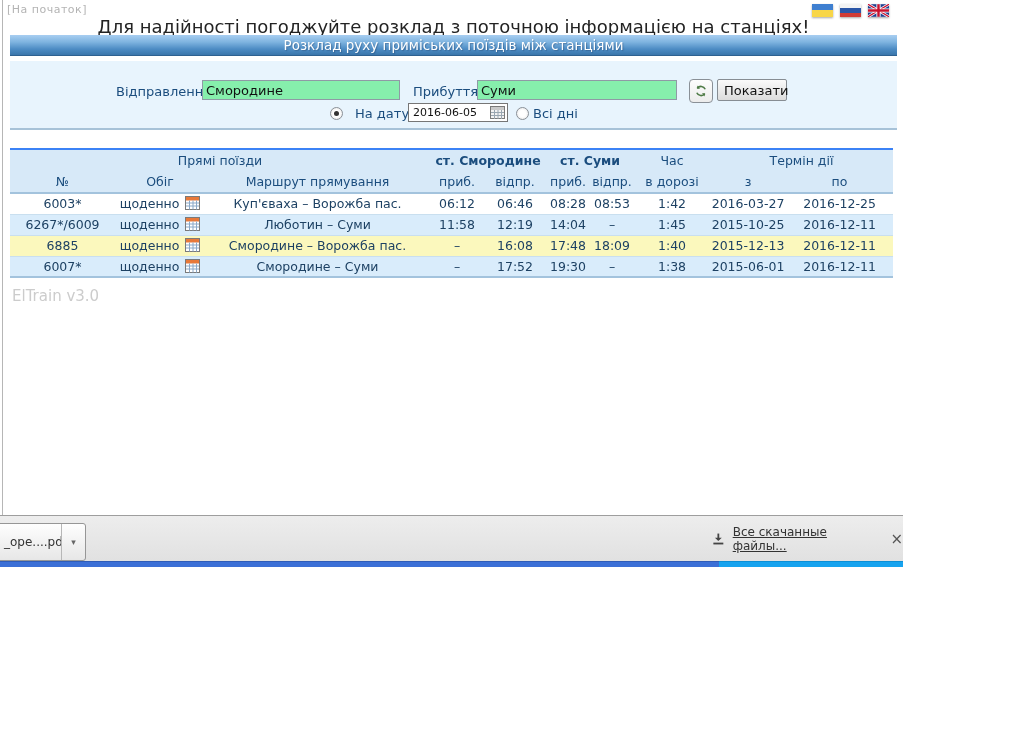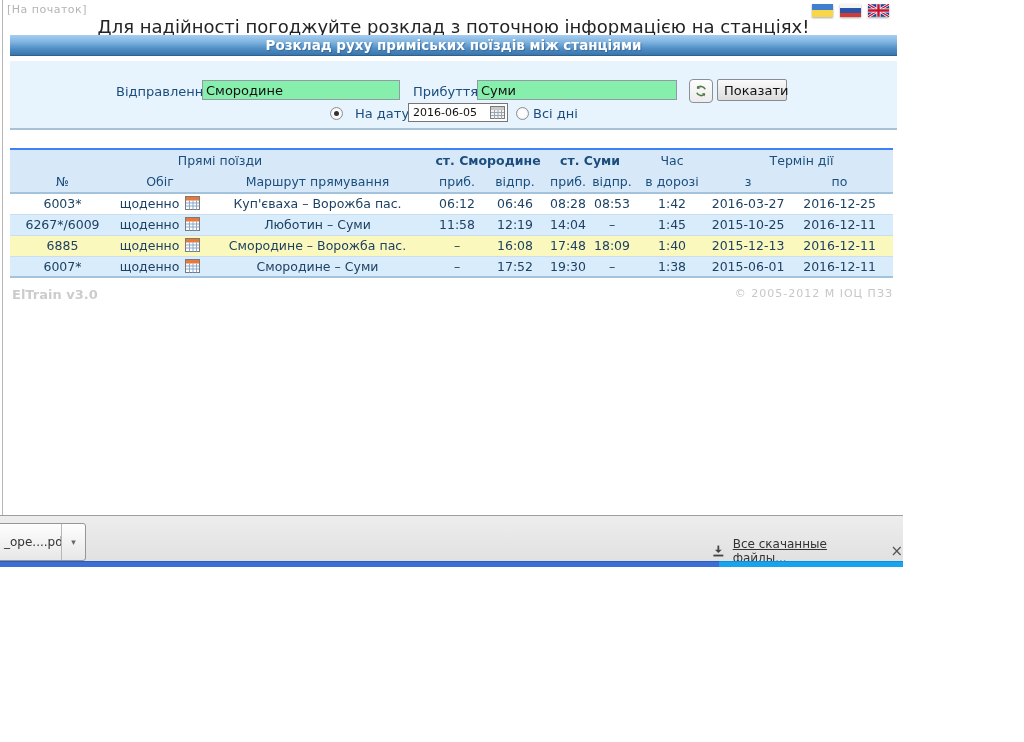--- a/index.html
+++ b/index.html
@@ -14,21 +14,21 @@
   .flag{width:21px;height:13px;box-shadow:0 1px 2px rgba(0,0,0,.35);cursor:pointer;}
   .flag-ua{background:linear-gradient(#3e7fd0 0 50%,#f8d648 50% 100%);}
   .flag-ru{background:linear-gradient(#f4f4f4 0 33%,#2b56a7 33% 66%,#d03b35 66% 100%);}
   .flag-uk svg{display:block;}
 
   .warning{position:absolute;left:10px;top:16px;width:887px;text-align:center;font-size:18px;color:#232323;}
 
   .title-bar{position:absolute;left:10px;top:35px;width:887px;height:20px;
     background:linear-gradient(to bottom,#a8cef1 0%,#7fb4e0 35%,#4d8cc4 70%,#3a76ab 100%);
     border-bottom:1px solid #2e6190;}
-  .title-bar span{display:block;text-align:center;line-height:20px;font-size:13.5px;font-weight:bold;color:#fff;
+  .title-bar span{display:block;text-align:center;line-height:20px;font-size:13.5px;font-weight:normal;color:#fff;
     text-shadow:1px 1px 1px rgba(40,70,110,.45);}
 
   .form-panel{position:absolute;left:10px;top:61px;width:887px;height:67px;background:#e8f4fd;border-bottom:2px solid #a7c2d8;}
   .frm-label{position:absolute;font-size:13px;color:#1b4d7e;white-space:nowrap;}
   .txt-input{position:absolute;height:18px;border:1px solid #8f9aa5;background:#86efac;font-size:13px;color:#111;
     padding:0 3px;font-family:"DejaVu Sans","Liberation Sans",sans-serif;}
   .icon-btn{position:absolute;left:679px;top:18px;width:22px;height:22px;border:1px solid #8a9097;border-radius:4px;
     background:linear-gradient(#fdfdfd,#ececec);display:flex;align-items:center;justify-content:center;cursor:pointer;}
   .show-btn{position:absolute;left:707px;top:18px;width:70px;height:22px;border:1px solid #878d93;border-radius:2px;
     background:linear-gradient(#fafafa,#dcdcdc);font-size:13px;color:#111;cursor:pointer;
@@ -49,31 +49,31 @@
   .sched-table thead th.st{font-weight:bold;}
   .sched-table thead tr.ch{border-bottom:2px solid #a3c3dd;}
   .sched-table tbody tr{height:21px;border-bottom:1px solid #c9dfef;}
   .sched-table tbody tr:last-child{border-bottom:2px solid #a3c3dd;}
   .row-a{background:#ffffff;}
   .row-b{background:#d9ecfb;}
   .row-hl{background:#fbf8bd;}
   .train-no{color:#9b3240;cursor:pointer;}
   .cal-ico{vertical-align:-2px;margin-left:6px;cursor:pointer;}
 
-  .footer-left{position:absolute;left:12px;top:287px;font-size:13px;color:#cccccc;font-weight:bold;}
+  .footer-left{position:absolute;left:12px;top:287px;font-size:15px;color:#cccccc;}
   .footer-right{position:absolute;left:10px;top:287px;width:883px;text-align:right;font-size:11px;color:#c7c7c7;letter-spacing:1px;}
 
   .dl-bar{position:absolute;left:0;top:515px;width:903px;height:46px;background:linear-gradient(#ededed,#e1e1e1);
     border-top:1px solid #9e9e9e;box-sizing:border-box;}
   .dl-item{position:absolute;left:-14px;top:7px;width:100px;height:38px;background:linear-gradient(#fefefe,#e7e7e7);
     border:1px solid #969696;border-radius:3px;box-sizing:border-box;display:flex;align-items:center;cursor:pointer;}
   .dl-item .fname{flex:1;padding-left:17px;font-size:12px;color:#333;white-space:nowrap;overflow:hidden;}
   .dl-item .caret{width:23px;align-self:stretch;border-left:1px solid #b7b7b7;display:flex;align-items:center;
     justify-content:center;font-size:9px;color:#666;cursor:pointer;}
-  .dl-right{position:absolute;left:712px;top:12px;height:46px;display:flex;align-items:center;gap:8px;}
+  .dl-right{position:absolute;left:712px;top:0;height:46px;display:flex;align-items:center;gap:8px;}
   .dl-link{font-size:12px;color:#333;text-decoration:underline;cursor:pointer;}
   .dl-close{margin-left:12px;font-size:15px;color:#555;cursor:pointer;line-height:1;}
 
   .strip-left{position:absolute;left:0;top:561px;width:719px;height:6px;background:#3b6fd6;border-top:1px solid #2f5cb8;box-sizing:border-box;}
   .strip-right{position:absolute;left:719px;top:561px;width:184px;height:6px;background:#17a3ef;border-top:1px solid #0d8fd6;box-sizing:border-box;}
 </style>
 </head>
 <body>
 
 <div id="screen">
@@ -229,21 +229,20 @@
         <td>19:30</td>
         <td>–</td>
         <td>1:38</td>
         <td>2015-06-01</td>
         <td>2016-12-11</td>
       </tr>
     </tbody>
   </table>
 
   <div class="footer-left">ElTrain v3.0</div>
-  <div class="footer-right">© 2005-2012 М ІОЦ ПЗЗ</div>
 
   <div class="dl-bar">
     <div class="dl-item">
       <span class="fname">_ope....pdf</span>
       <span class="caret">▾</span>
     </div>
     <div class="dl-right">
       <svg width="14" height="14" viewBox="0 0 14 14">
         <path d="M7 1v7" stroke="#444" stroke-width="2"></path>
         <path d="M3.2 5.5 7 9.3 10.8 5.5 Z" fill="#444"></path>

